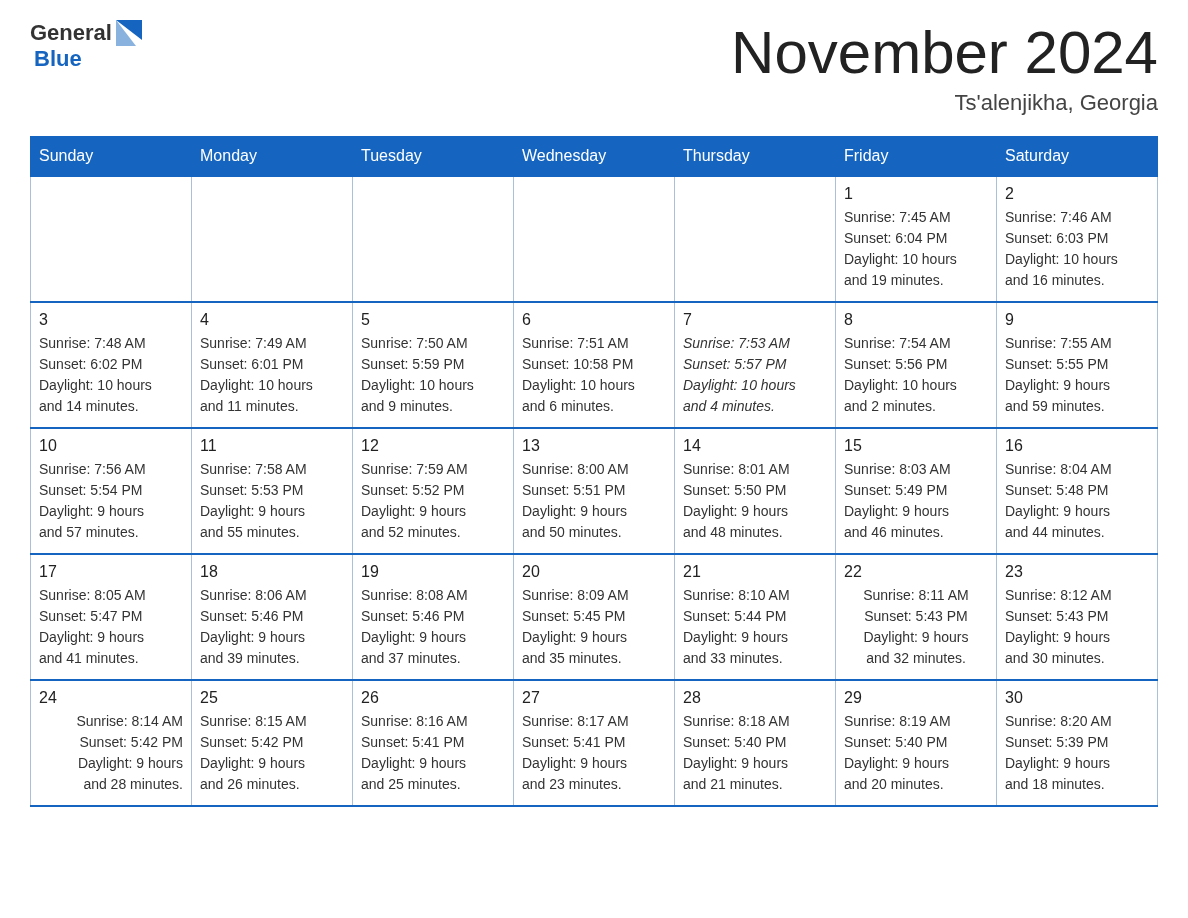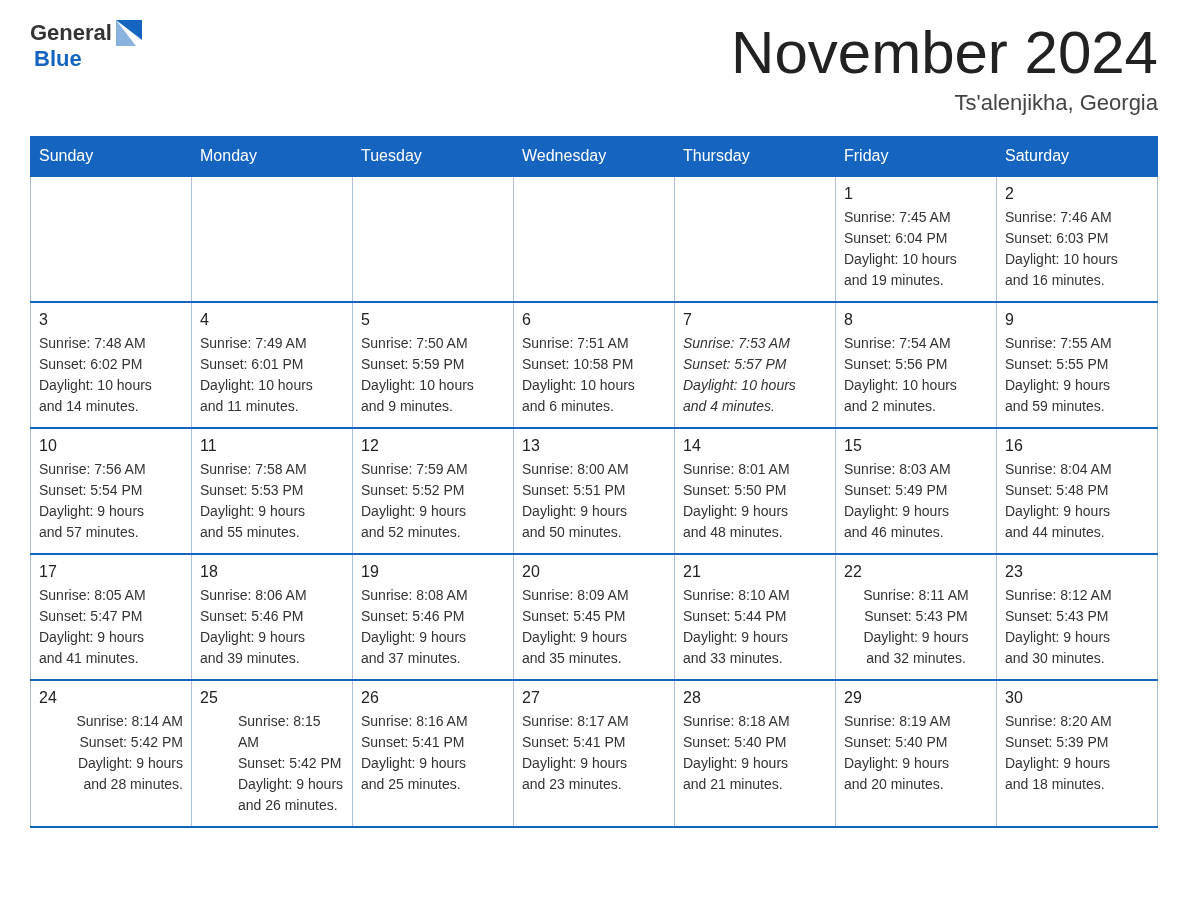--- a/index.html
+++ b/index.html
@@ -300,21 +300,21 @@
       <tr>
         <td>
           <span class="day-number">24</span>
           <div class="day-info" style="white-space: pre-line; text-align: right;">Sunrise: 8:14 AM
 Sunset: 5:42 PM
 Daylight: 9 hours
 and 28 minutes.</div>
         </td>
         <td>
           <span class="day-number">25</span>
-          <div class="day-info" style="white-space: pre-line; margin-left: 38px;">Sunrise: 8:15 AM
+          <div class="day-info" style="white-space: pre-line;">Sunrise: 8:15 AM
 Sunset: 5:42 PM
 Daylight: 9 hours
 and 26 minutes.</div>
         </td>
         <td>
           <span class="day-number">26</span>
           <div class="day-info" style="white-space: pre-line;">Sunrise: 8:16 AM
 Sunset: 5:41 PM
 Daylight: 9 hours
 and 25 minutes.</div>

